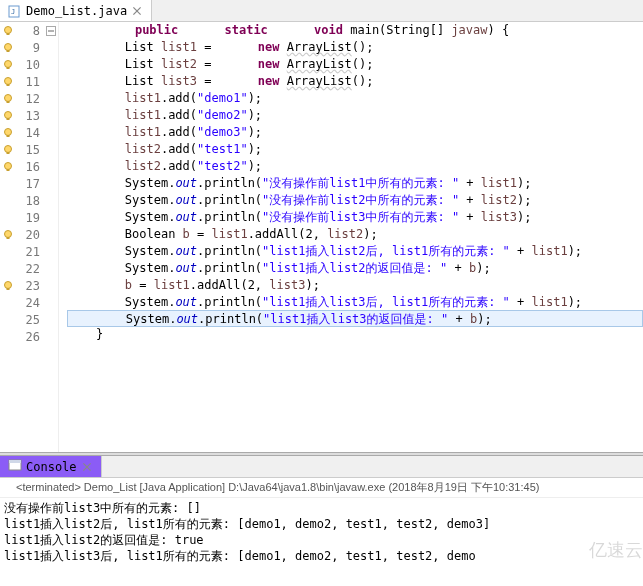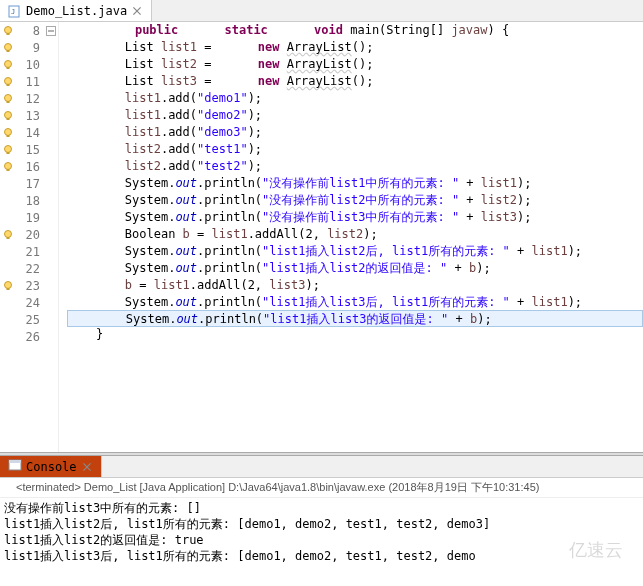--- a/index.html
+++ b/index.html
@@ -25,27 +25,27 @@
     .kw { color: #7f0055; font-weight: bold; margin-left: 39px; }
     .str { color: #2a00ff; }
     .var { color: #6a3e3e; }
     .static-f { color: #0000c0; font-style: italic; }
     .param { color: #6a3e3e; }
     .soft { text-decoration: underline wavy #ccc; text-decoration-skip-ink: none; }
     
     .splitter { height: 4px; background: #ddd; border-top: 1px solid #aaa; border-bottom: 1px solid #aaa; }
     
     .console-tab-bar { display: flex; background: #f0f0f0; border-bottom: 1px solid #ccc; height: 22px; align-items: center; }
-    .console-tab { display: flex; align-items: center; padding: 2px 8px; gap: 4px; background: #c2410c; border-right: 1px solid #ccc; }
+    .console-tab { display: flex; align-items: center; padding: 2px 8px; gap: 4px; background: #8b5cf6; border-right: 1px solid #ccc; }
     
     .console-header { padding: 2px 16px; color: #555; border-bottom: 1px solid #eee; font-family: Tahoma, sans-serif; font-size: 11px; }
     .console-out { padding: 2px 4px; font-family: Consolas, monospace; font-size: 12px; line-height: 16px; }
     .console-line { white-space: pre; }
     
-    .watermark { position: absolute; right: 20px; bottom: 24px; opacity: 0.15; font-size: 18px; }
+    .watermark { position: absolute; right: 0; bottom: 24px; opacity: 0.15; font-size: 18px; }
   </style>
 </head>
 <body>
 
 <div class="tab-bar">
   <div class="tab">
     <span class="tab-icon">
       <svg viewBox="0 0 14 14">
           <rect x="1" y="2" width="10" height="11" fill="#fff" stroke="#6a9ad0"></rect>
           <text x="3" y="10" font-size="7" fill="#3b6fa8">J</text>

